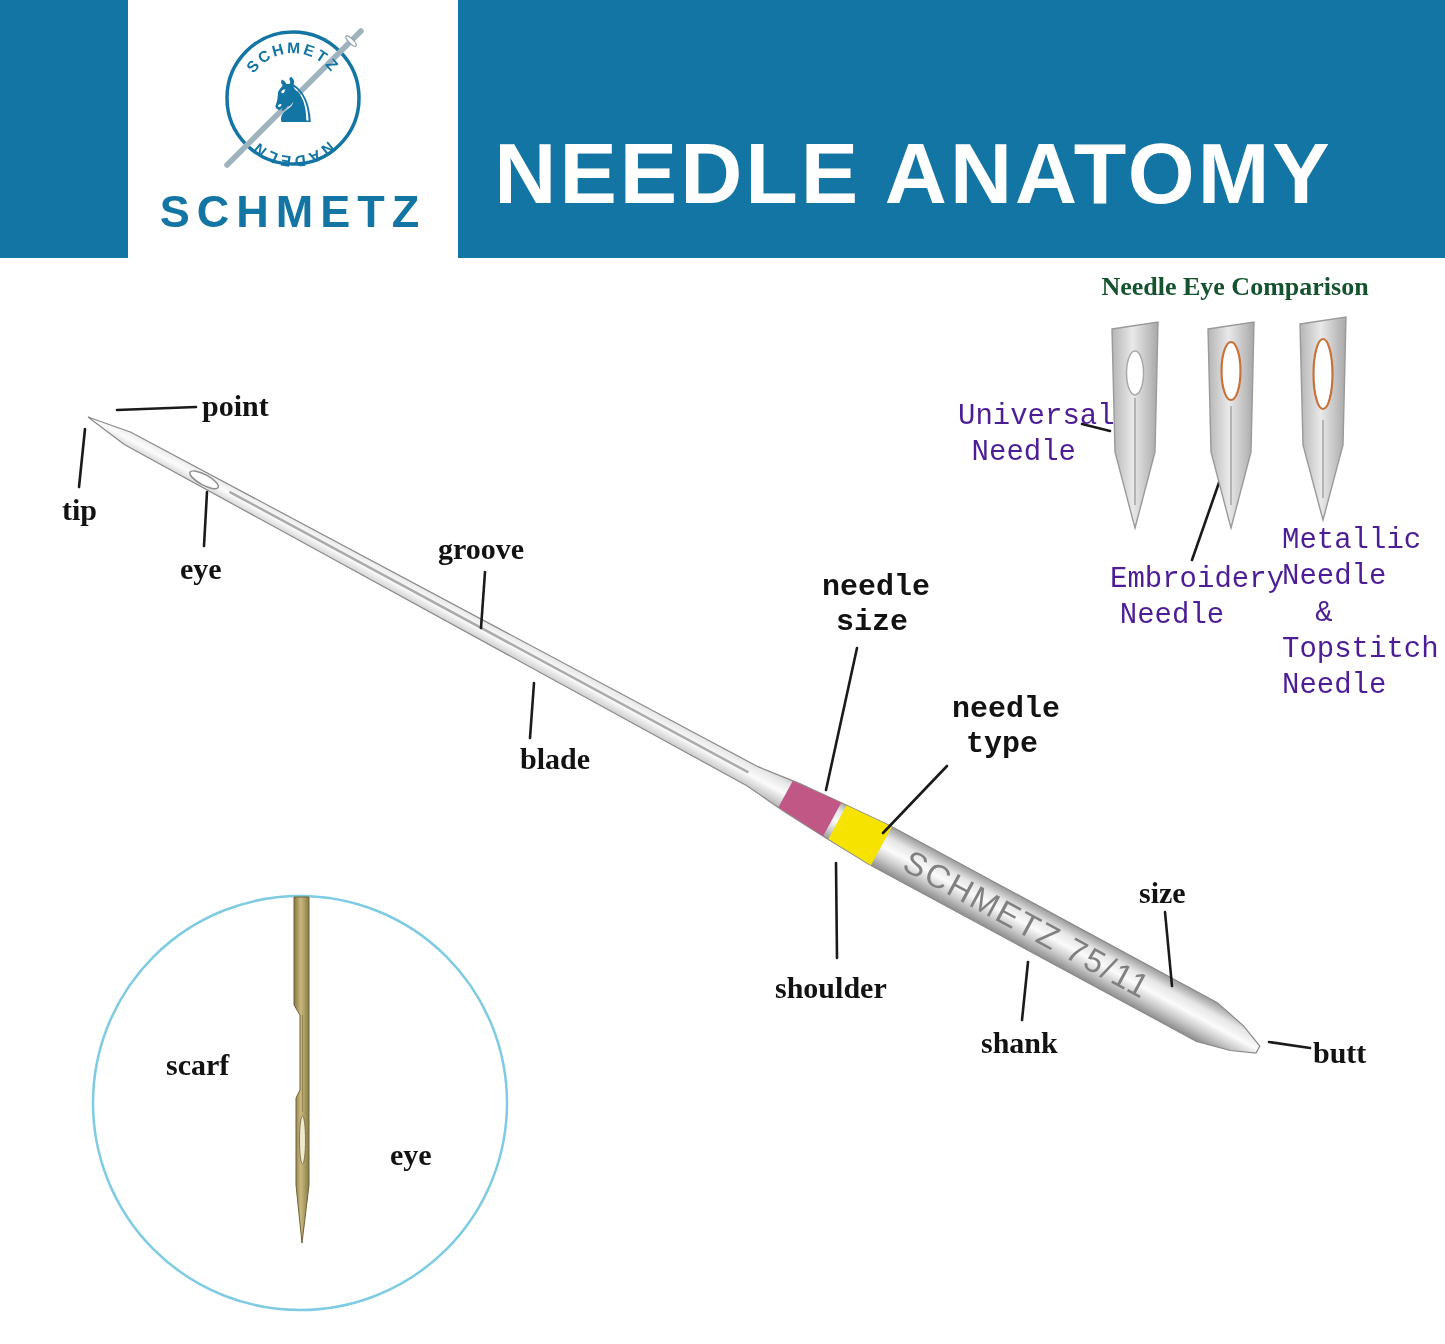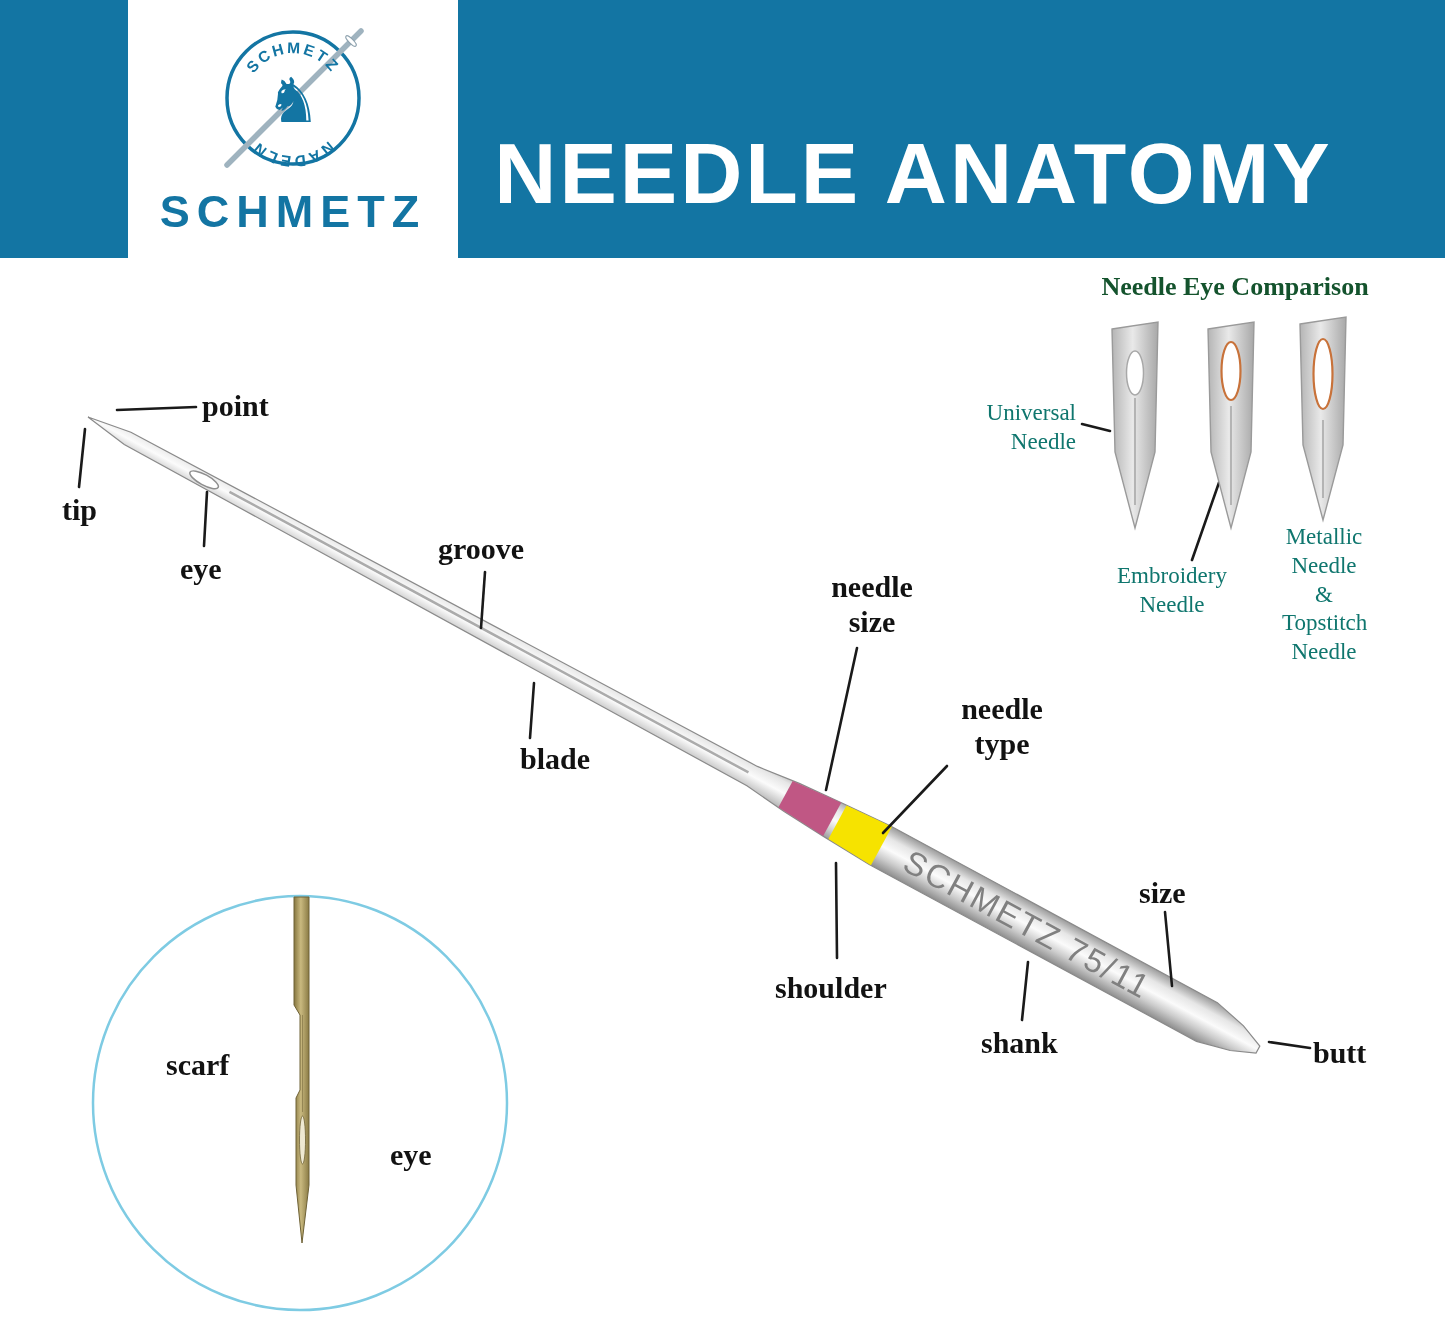--- a/index.html
+++ b/index.html
@@ -15,23 +15,23 @@
                 font-size:45px; letter-spacing:7px; color:#1375A3; margin-top:0px; }
   .page-title { position:absolute; left:458px; top:0; width:987px; height:258px;
                 display:flex; align-items:center; justify-content:center; padding-right:76px;
                 color:#ffffff; font-family:"Liberation Sans","DejaVu Sans",sans-serif;
                 font-weight:bold; font-size:86px; letter-spacing:3px; white-space:nowrap;margin-top:44px; }
 
   
   .diagram-svg { position:absolute; left:0; top:0; }
 
   .lbl { position:absolute; font-weight:bold; font-size:30px; color:#121212; line-height:1.15; white-space:pre-line; }
-  .lbl.center { text-align:center; }
+  .lbl.center { text-align:center;font-family:Liberation Mono, monospace; }
   .cmp-title { position:absolute; font-weight:bold; font-size:26px; color:#14532d; text-align:center; }
-  .cmp-lbl { position:absolute; font-size:23px; color:#0f766e; line-height:1.25; }
+  .cmp-lbl { position:absolute; font-size:29px; color:#4c1d95; line-height:1.25;font-family:Liberation Mono, monospace; }
   .sv-caption { position:absolute; font-weight:bold; font-size:31px; color:#121212; text-align:center; }
 </style>
 </head>
 <body>
 
 <div class="canvas">
 
   <header class="banner">
     <div class="logo-panel">
       <svg width="280" height="176" viewBox="0 0 280 176">

